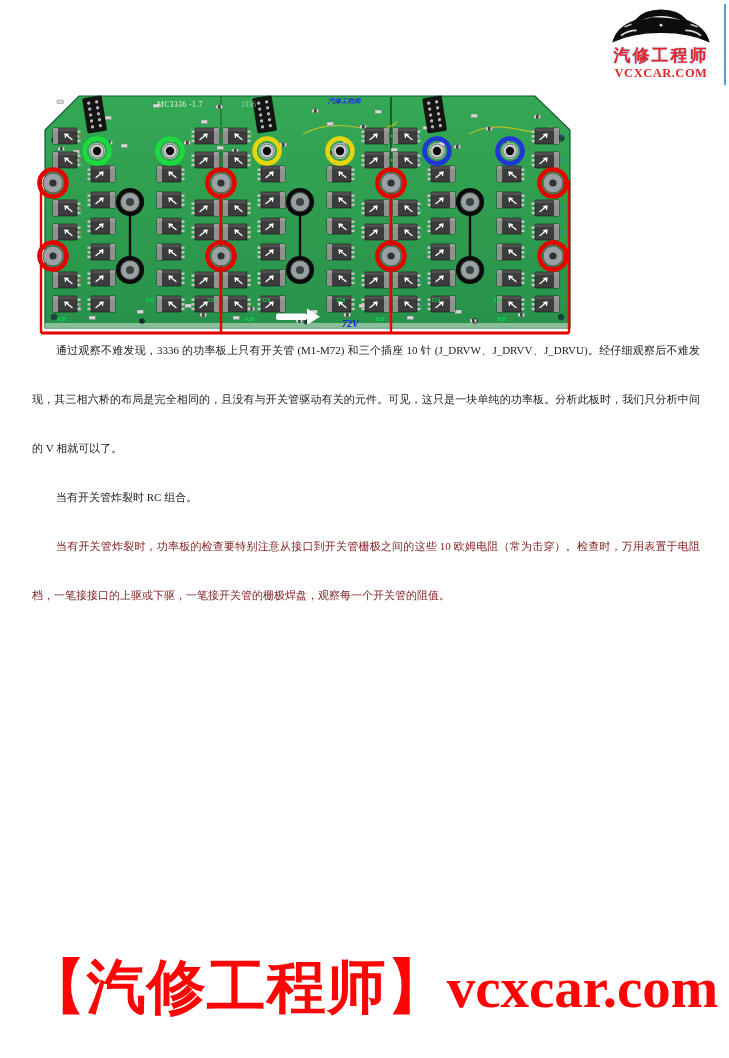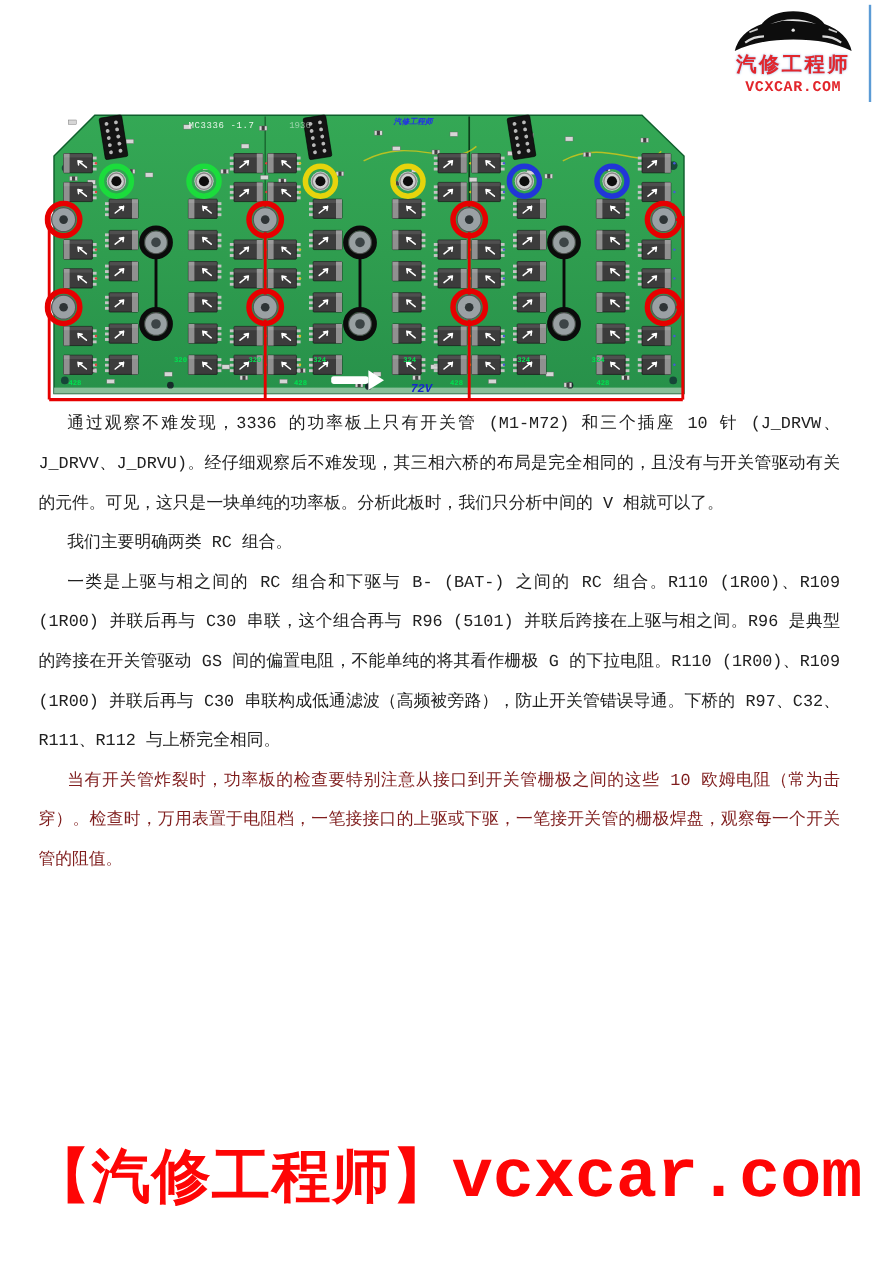--- a/index.html
+++ b/index.html
@@ -1,34 +1,34 @@
 <!DOCTYPE html>
 <html><head>
 <meta charset="utf-8">
 <style>
   html,body{margin:0;padding:0;background:#fff;}
   .page{position:relative;width:729px;height:1058px;background:#ffffff;overflow:hidden;
-        font-family:Liberation Mono, monospace;}
+        font-family:Liberation Serif, serif;}
   
   .logo{position:absolute;top:4px;right:3px;width:120px;text-align:center;
         border-right:2px solid #5b9bd5;padding:2px 3px 4px 0;}
   .logo-car{display:block;margin:0 auto;}
   .logo-title{font-size:17px;font-weight:bold;letter-spacing:2px;line-height:20px;
               text-shadow:0 0 2px rgba(130,175,230,.95);}
   .logo-site{font-size:12.5px;font-weight:bold;letter-spacing:.5px;line-height:15px;}
   
   .pcb{position:absolute;left:37px;top:92px;width:538px;height:248px;}
   
-  .article{position:absolute;left:32px;top:338px;width:668px;font-size:14px;
-           line-height:33px;color:#212121;text-align:justify;}
+  .article{position:absolute;left:32px;top:326px;width:668px;font-size:11px;
+           line-height:49px;color:#212121;text-align:justify;}
   .article p{margin:0;text-indent:24px;}
   
   .footer{position:absolute;top:948px;left:0;width:100%;text-align:center;
           font-weight:bold;white-space:nowrap;}
-  .footer .cn{font-size:49px;letter-spacing:1px;margin-left:16px;}
+  .footer .cn{font-size:59px;letter-spacing:1px;margin-left:16px;}
   .footer .site{font-size:57px;letter-spacing:0;}
 </style>
 </head>
 <body>
 
 <div class="page">
 
   <div class="logo">
     <svg class="logo-car" width="108" height="40" viewBox="0 0 120 46">
       <path d="M4,42 Q8,24 30,16 Q40,4 60,4 Q80,4 90,16 Q112,24 116,42 Q94,31 60,31 Q26,31 4,42 Z" fill="#0d0d0d"></path>
@@ -963,22 +963,21 @@
       <g>
         <rect x="231" y="219.5" width="31" height="6.5" rx="2" fill="#ffffff"></rect>
         <path d="M262,214.5 L275,222.8 L262,231 Z" fill="#ffffff"></path>
       </g>
       <text x="297" y="233" font-size="10" font-weight="bold" font-style="italic" fill="#1726cc">72V</text>
     </svg>
   </div>
 
   <div class="article" id="article">
     <p>通过观察不难发现，3336 的功率板上只有开关管 (M1-M72) 和三个插座 10 针 (J_DRVW、J_DRVV、J_DRVU)。经仔细观察后不难发现，其三相六桥的布局是完全相同的，且没有与开关管驱动有关的元件。可见，这只是一块单纯的功率板。分析此板时，我们只分析中间的 V 相就可以了。</p>
-    <p>我们主要明确两类 RC 组合。</p>
-    <p>一类是上驱与相之间的 RC 组合和下驱与 B- (BAT-) 之间的 RC 组合。R110 (1R00)、R109 (1R00) 并联后再与 C30 串联，这个组合再与 R96 (5101) 并联后跨接在上驱与相之间。R96 是典型的跨接在开关管驱动 GS 间的偏置电阻，不能单纯的将其看作栅极 G 的下拉电阻。R110 (1R00)、R109 (1R00) 并联后再与 C30 串联构成低通滤波（高频被旁路），防止开关管错误导通。下桥的 R97、C32、R111、R112 与上桥完全相同。</p>
+    <p>当有开关管炸裂时 RC 组合。</p>
     <p style="color: #7f1d1d;">当有开关管炸裂时，功率板的检查要特别注意从接口到开关管栅极之间的这些 10 欧姆电阻（常为击穿）。检查时，万用表置于电阻档，一笔接接口的上驱或下驱，一笔接开关管的栅极焊盘，观察每一个开关管的阻值。</p>
   </div>
 
   <div class="footer" id="footer" style="color: rgb(254, 5, 5);">
     <span class="cn">【汽修工程师】</span><span class="site">vcxcar.com</span>
   </div>
 
 </div>
 
 </body></html>

